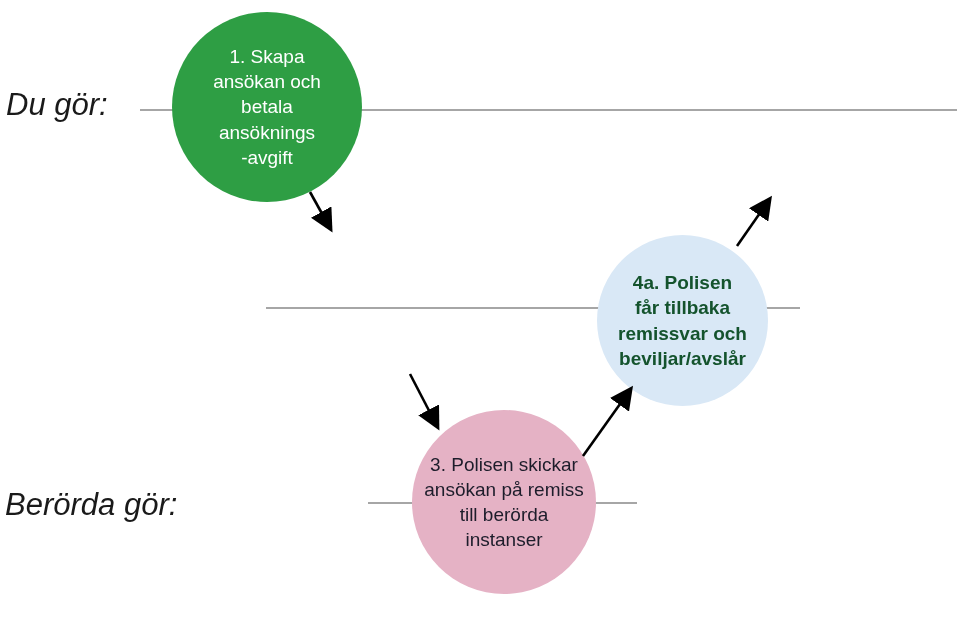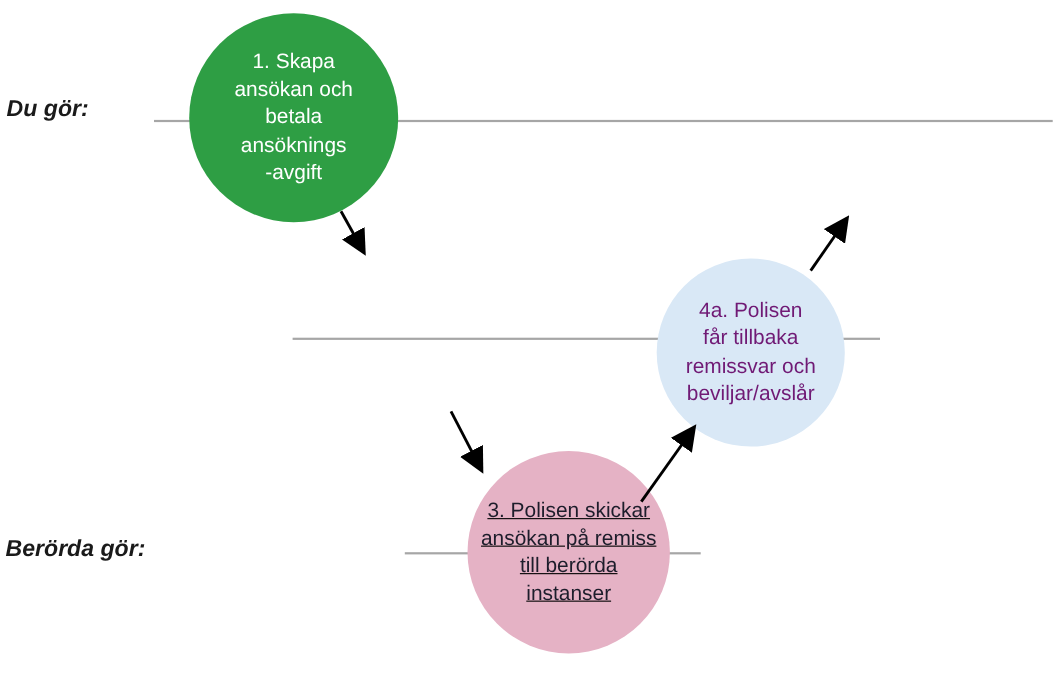--- a/index.html
+++ b/index.html
@@ -8,22 +8,22 @@
     position: relative;
     width: 959px;
     height: 628px;
     background: #ffffff;
     font-family: "Liberation Sans", sans-serif;
     overflow: hidden;
   }
   .lane-label {
     position: absolute;
     font-style: italic;
-    font-weight: 700;
-    font-size: 21px;
+    font-weight: 400;
+    font-size: 31px;
     color: #1a1a1a;
     white-space: nowrap;
     z-index: 1;
   }
   .lane-line {
     position: absolute;
     height: 2px;
     z-index: 1;
   }
   .step {
@@ -36,21 +36,21 @@
     z-index: 2;
   }
   .step .step-text {
     white-space: pre-line;
     font-size: 19px;
     line-height: 1.32;
     padding: 4px;
   }
   #c1 { left: 172px; top: 12px;  width: 190px; height: 190px; }
   #c2 { left: 310px; top: 234px; width: 145px; height: 145px; }
-  #c3 { left: 425px; top: 410px; width: 184px; height: 184px; text-decoration: underline; }
+  #c3 { left: 412px; top: 410px; width: 184px; height: 184px; }
   #c4 { left: 597px; top: 235px; width: 171px; height: 171px; }
   #c5 { left: 722px; top: 6px;   width: 211px; height: 203px; }
   #lane-line-1 { left: 140px; top: 109px; width: 817px; }
   #lane-line-2 { left: 266px; top: 307px; width: 534px; }
   #lane-line-3 { left: 368px; top: 502px; width: 269px; }
   #lane-label-1 { left: 6px; top: 87px; }
   #lane-label-2 { left: 2px; top: 292px; }
   #lane-label-3 { left: 5px; top: 487px; }
   .arrow-layer {
     position: absolute;
@@ -82,21 +82,21 @@
 
 
   <div class="step" id="c3" style="background: rgb(229, 178, 197);">
     <div class="step-text" style="color: rgb(29, 29, 43);">3. Polisen skickar
 ansökan på remiss
 till berörda
 instanser</div>
   </div>
 
   <div class="step" id="c4" style="background: rgb(217, 232, 246);">
-    <div class="step-text" style="color: #701a75;">4a. Polisen
+    <div class="step-text" style="color: #14532d; font-weight: bold;">4a. Polisen
 får tillbaka
 remissvar och
 beviljar/avslår</div>
   </div>
 
 
   <svg class="arrow-layer" viewBox="0 0 959 628" xmlns="http://www.w3.org/2000/svg">
     <defs>
       <marker id="ah" markerWidth="9" markerHeight="9" refX="7" refY="4.5" orient="auto">
         <path d="M0,0 L9,4.5 L0,9 z" fill="#000000"></path>

